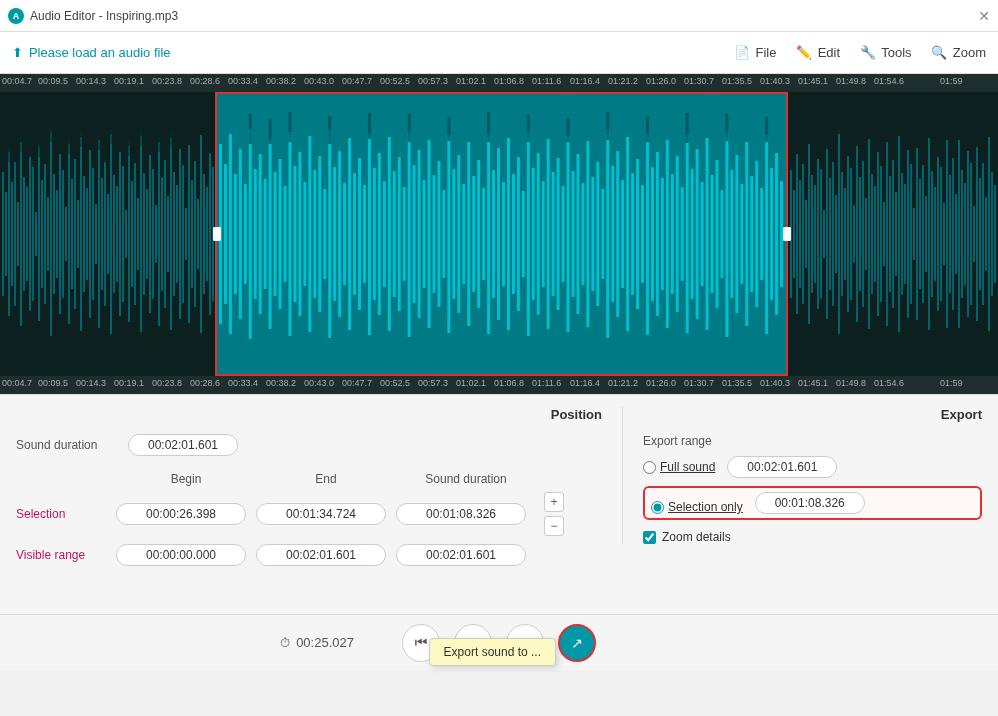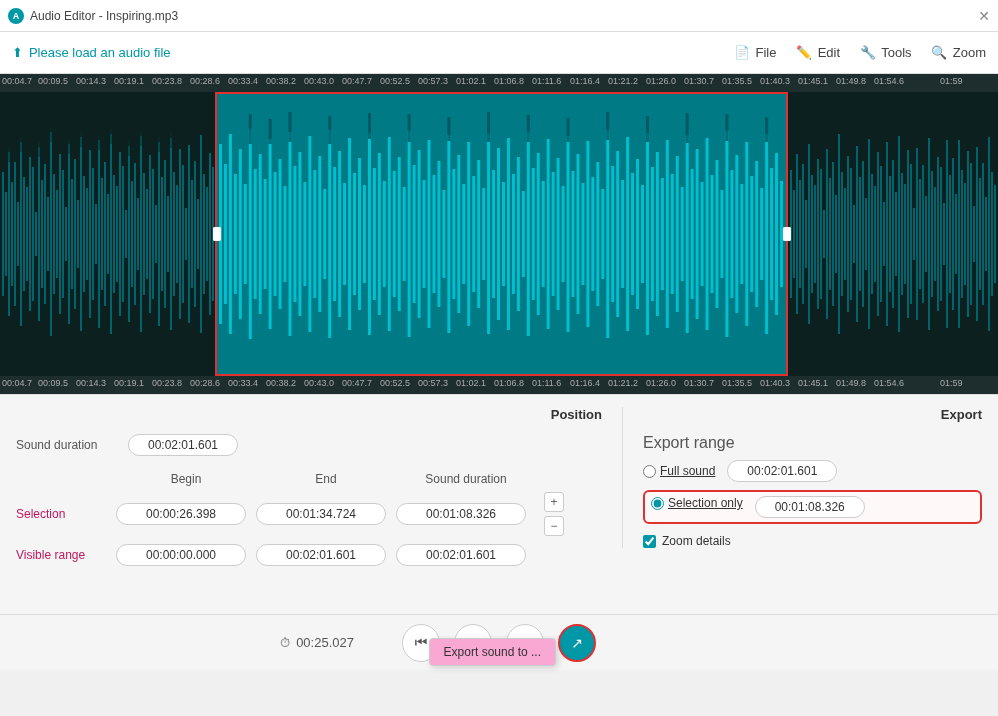--- a/index.html
+++ b/index.html
@@ -112,21 +112,21 @@
     }
     .zoom-icons { display: flex; flex-direction: column; gap: 4px; margin-left: 8px; }
     .zoom-icon { width: 20px; height: 20px; border: 1px solid #ccc; border-radius: 3px; background: #fff; display: flex; align-items: center; justify-content: center; cursor: pointer; font-size: 12px; color: #666; }
     .export-row { display: flex; align-items: center; gap: 12px; margin-bottom: 10px; }
     .radio-label { display: flex; align-items: center; gap: 4px; font-size: 12px; color: #333; cursor: pointer; text-decoration: underline; }
     .radio-label input[type=radio] { margin: 0; accent-color: #0097a7; }
     .export-value {
       background: #fff; border: 1px solid #ccc; border-radius: 12px;
       padding: 3px 14px; font-size: 12px; color: #333; min-width: 110px; text-align: center;
     }
-    .export-range-label { font-size: 16px; color: #555; margin-bottom: 8px; }
+    .export-range-label { font-size: 12px; color: #555; margin-bottom: 8px; }
 
     
     .export-row.selected-row {
       border: 2px solid #e03030; border-radius: 6px; padding: 4px 6px;
       background: #fff8f8;
     }
 
     .show-details-row { display: flex; align-items: center; gap: 6px; margin-top: 8px; }
     .show-details-row input[type=checkbox] { accent-color: #0097a7; }
     .show-details-row label { font-size: 12px; color: #333; cursor: pointer; }
@@ -143,21 +143,21 @@
       display: flex; align-items: center; justify-content: center; cursor: pointer; font-size: 14px; color: #555;
     }
     .transport-btn.export-btn {
       background: #0097a7; color: white; border-color: #0097a7;
       border: 2px solid #e03030;
     }
 
     
     .tooltip-popup {
       position: absolute; bottom: -4px; right: 40px;
-      background: #f9a8d4; border: 1px solid #ccc; border-radius: 4px;
+      background: #fef9c3; border: 1px solid #ccc; border-radius: 4px;
       padding: 6px 14px; font-size: 12px; color: #333; white-space: nowrap;
       box-shadow: 2px 2px 6px rgba(0,0,0,0.15); z-index: 100;
     }
 
     
     .waveform-svg { width: 100%; height: 100%; }
   </style>
 </head>
 <body>
 
@@ -623,21 +623,21 @@
       <div class="export-range-label">Export range</div>
 
       <div class="export-row" style="display:flex;align-items:center;gap:12px;margin-bottom:8px;">
         <label class="radio-label">
           <input type="radio" name="export-range" style="">
           <span>Full sound</span>
         </label>
         <span class="export-value">00:02:01.601</span>
       </div>
 
-      <div class="export-row selected-row" style="display:flex;align-items:flex-start;gap:12px;">
+      <div class="export-row selected-row" style="display:flex;align-items:flex-end;gap:12px;">
         <label class="radio-label">
           <input type="radio" name="export-range" checked="" style="">
           <span>Selection only</span>
         </label>
         <span class="export-value">00:01:08.326</span>
       </div>
 
       <div class="show-details-row">
         <input type="checkbox" checked="" style="">
         <label>Zoom details</label>

